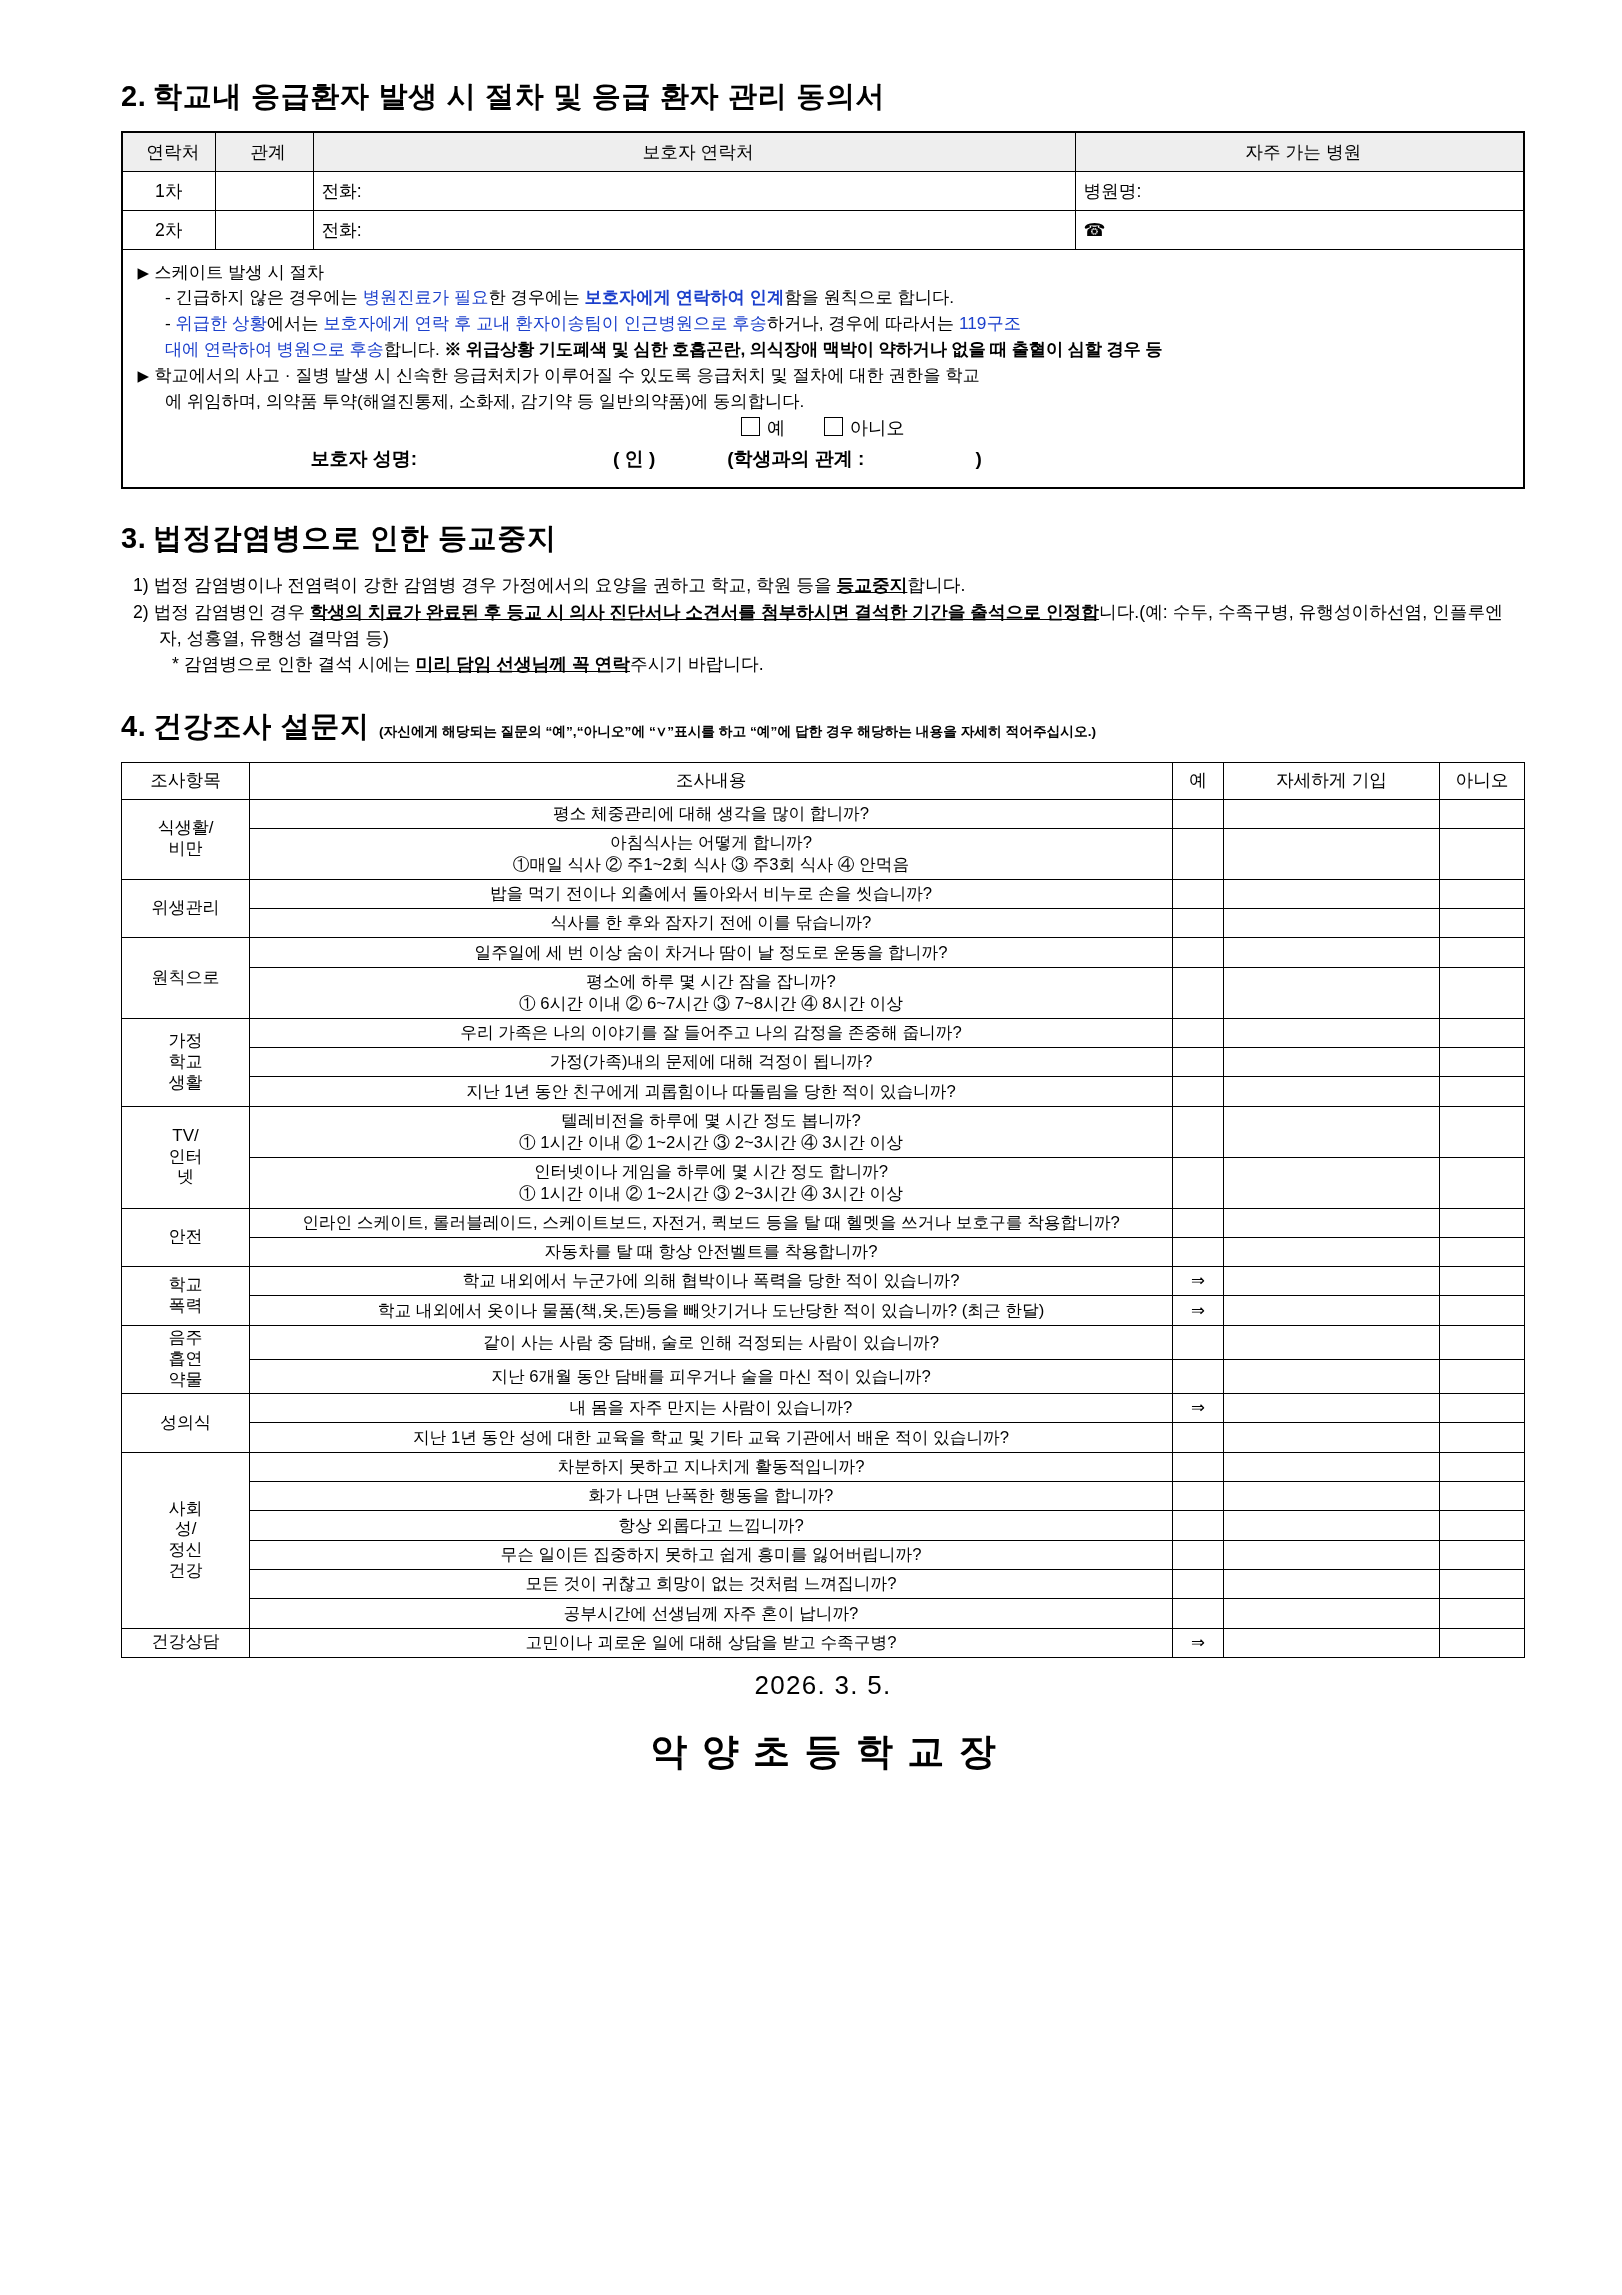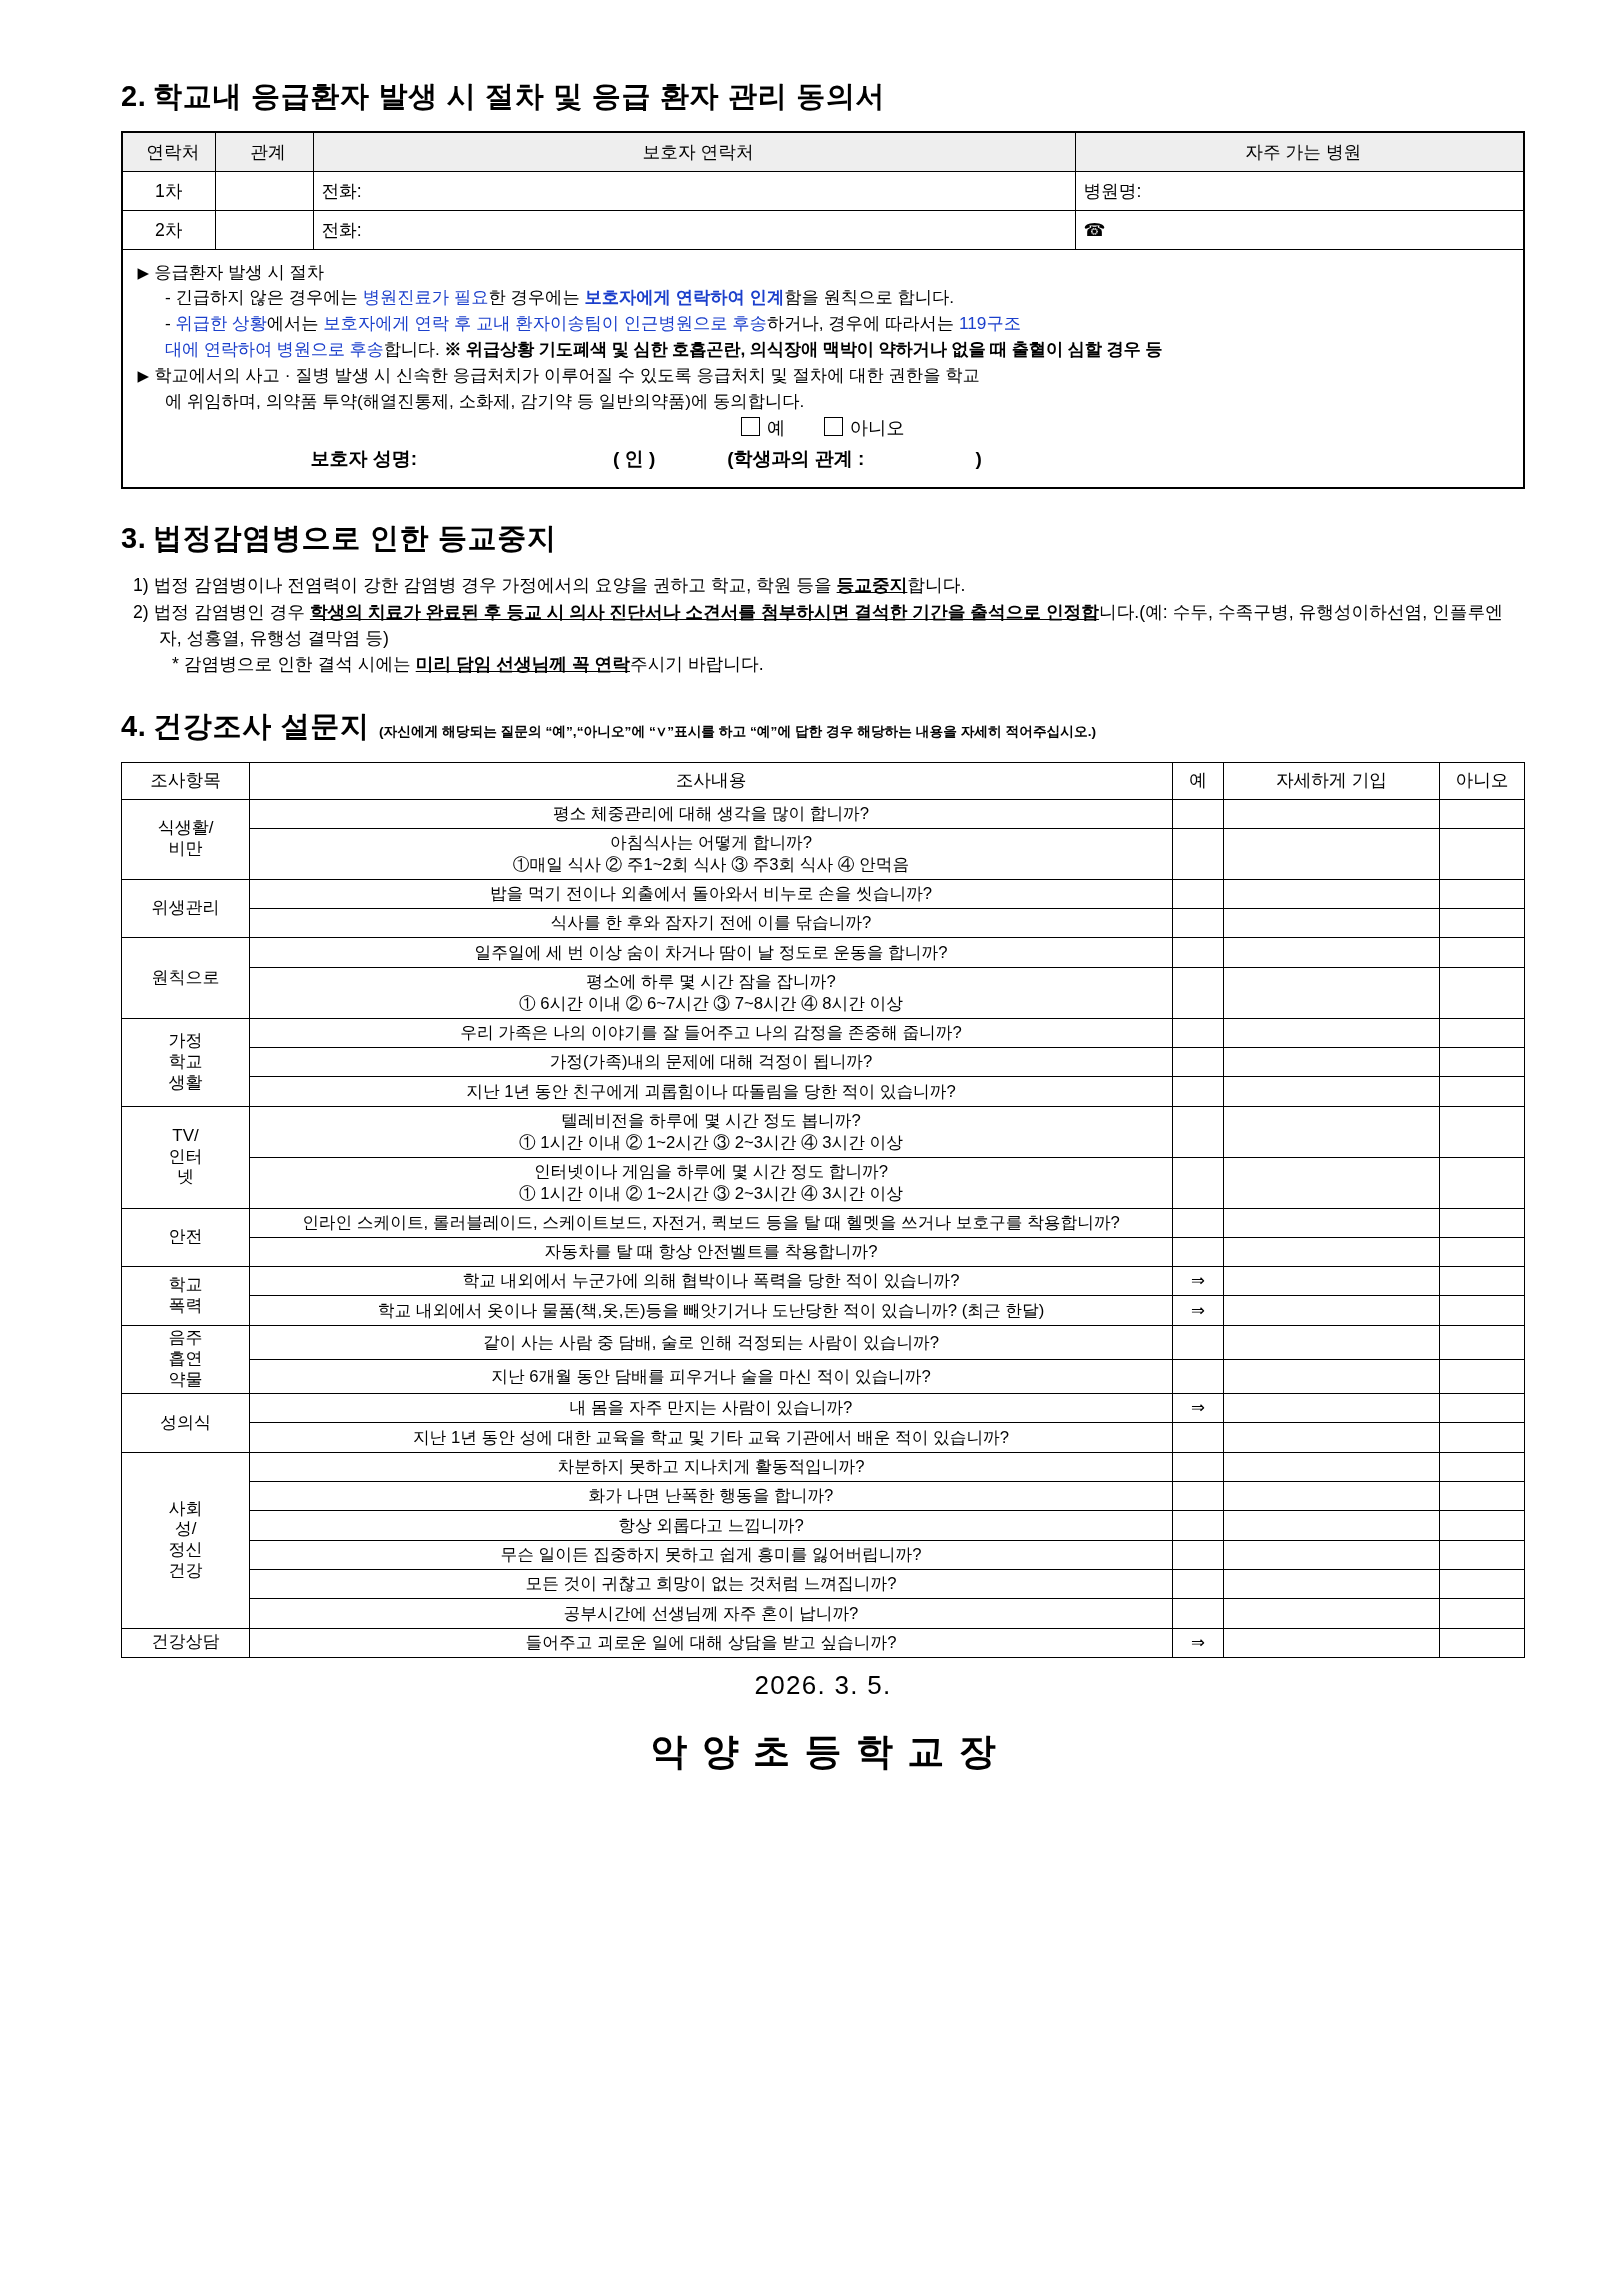--- a/index.html
+++ b/index.html
@@ -179,21 +179,21 @@
         <td class="ctr">2차</td>
         <td></td>
         <td colspan="2">전화:</td>
         <td>☎</td>
       </tr>
     </tbody>
       </table>
 
     <div class="notes">
       <div class="note-line">
-        <span class="tri">▶</span><span>응급환자 발생 시 절차</span>
+        <span class="tri">▶</span><span>스케이트 발생 시 절차</span>
       </div>
       <div class="note-line indent">
         <span>- 긴급하지 않은 경우에는 </span><span class="blue">병원진료가 필요</span><span>한 경우에는 </span><span class="blue-b">보호자에게 연락하여 인계</span><span>함을 원칙으로 합니다.</span>
       </div>
       <div class="note-line indent">
         <span>- </span><span class="blue">위급한 상황</span><span>에서는 </span><span class="blue">보호자에게 연락 후 교내 환자이송팀이 인근병원으로 후송</span><span>하거나, 경우에 따라서는 </span><span class="blue">119구조</span>
       </div>
       <div class="note-line indent strike-note">
         <span class="blue">대에 연락하여 병원으로 후송</span><span>합니다. </span><span class="b">※ 위급상황 기도폐색 및 심한 호흡곤란, 의식장애 맥박이 약하거나 없을 때 출혈이 심할 경우 등</span>
       </div>
@@ -412,21 +412,21 @@
           <td class="c"></td>
         </tr>
         <tr>
           <td class="q">공부시간에 선생님께 자주 혼이 납니까?</td>
           <td class="c arrow"></td>
           <td></td>
           <td class="c"></td>
         </tr>
         <tr>
           <td class="cat" rowspan="1">건강상담</td>
-          <td class="q">들어주고 괴로운 일에 대해 상담을 받고 싶습니까?</td>
+          <td class="q">고민이나 괴로운 일에 대해 상담을 받고 수족구병?</td>
           <td class="c arrow">⇒</td>
           <td></td>
           <td class="c"></td>
         </tr>
       </tbody>
   </table>
 
   <div class="date">2026. 3. 5.</div>
   <div class="school">악양초등학교장</div>
 

